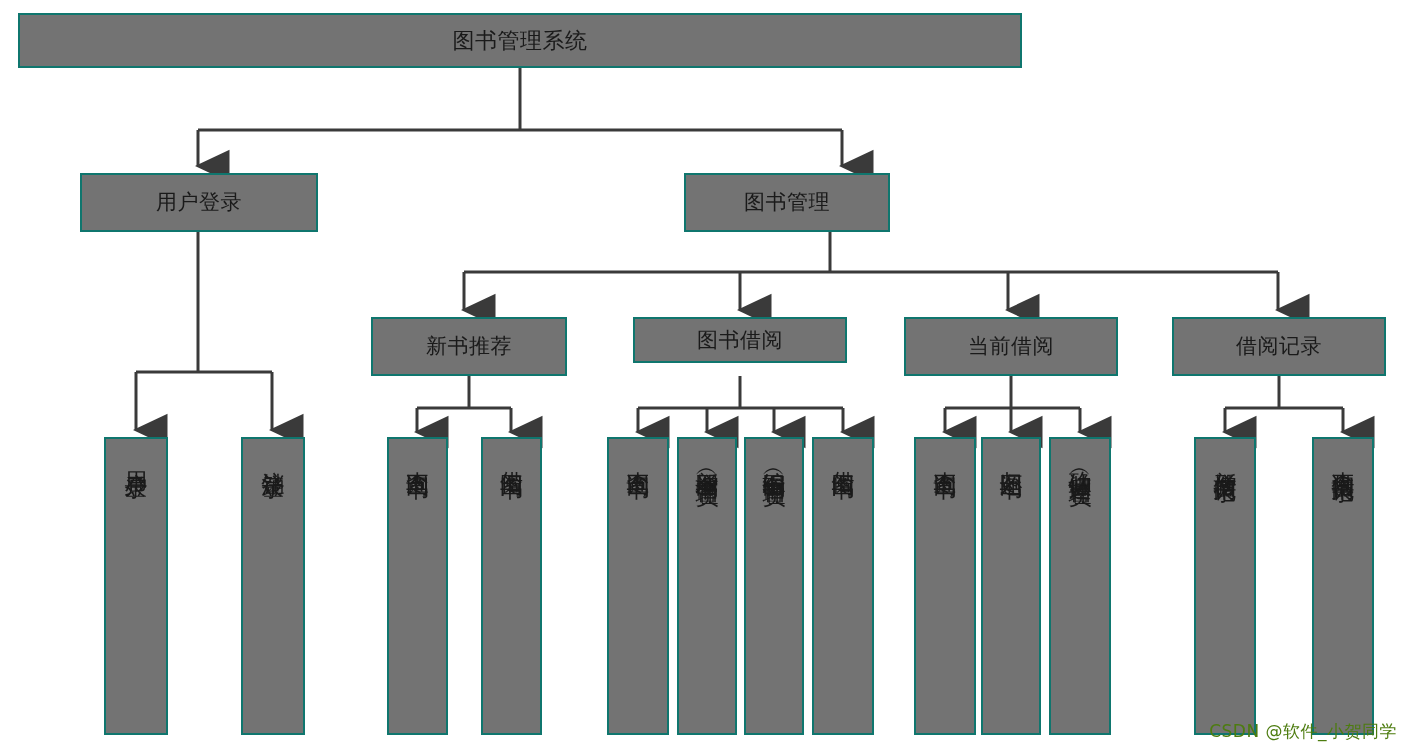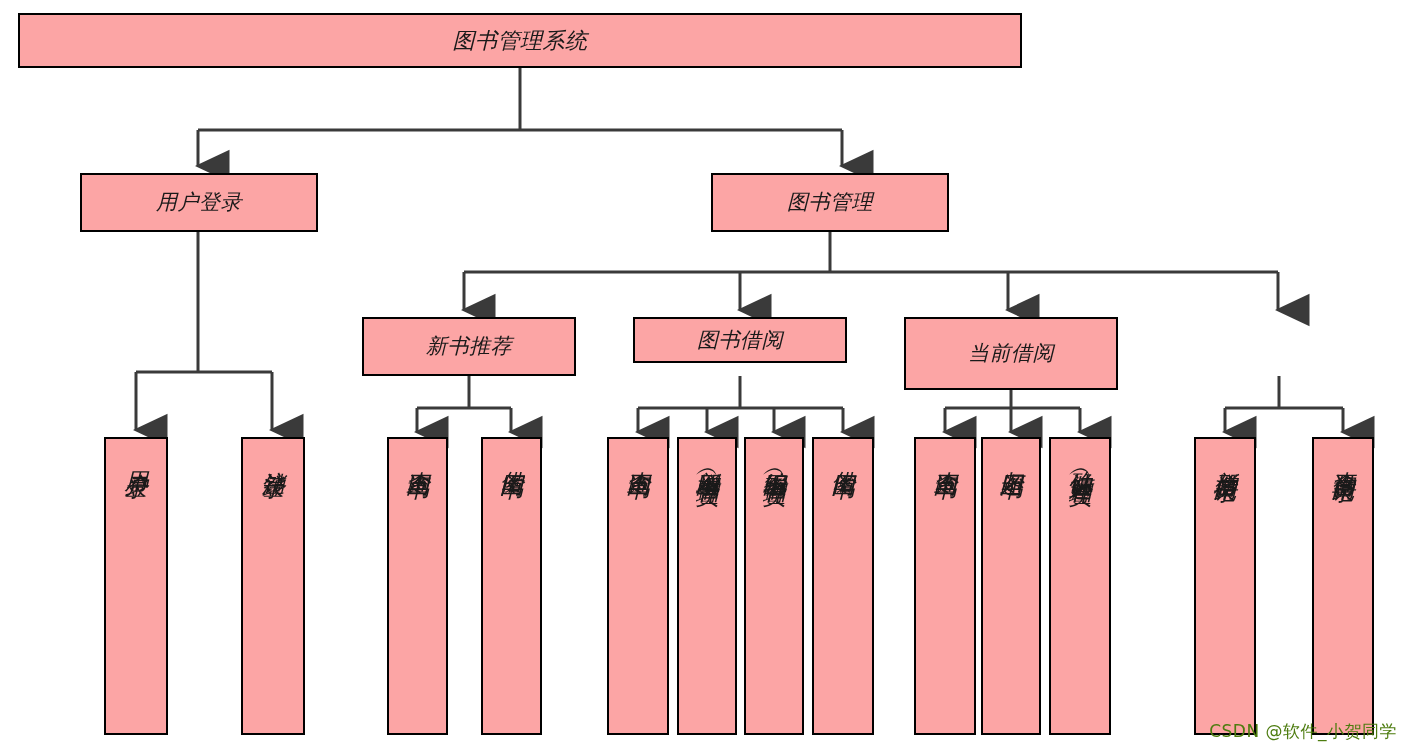--- a/index.html
+++ b/index.html
@@ -20,27 +20,26 @@
   #wires {
     position: absolute;
     left: 0;
     top: 0;
     width: 1405px;
     height: 747px;
   }
   .node {
     position: absolute;
     box-sizing: border-box;
-    background: #fca5a5;
-    border: 2px solid #000000;
+    background: #737373;
+    border: 2px solid #0f766e;
     display: flex;
     align-items: center;
     justify-content: center;
     color: #1a1a1a;
-    font-style: italic;
   }
   .node .label {
     display: block;
     text-align: center;
     line-height: 1.18;
   }
   .node.horizontal .label {
     writing-mode: horizontal-tb;
     font-size: 21px;
     letter-spacing: 0.5px;
@@ -125,36 +124,39 @@
   </svg>
 
   <div class="node horizontal root" style="left:18px; top:13px; width:1004px; height:55px;">
     <span class="label">图书管理系统</span>
   </div>
 
   <div class="node horizontal" style="left:80px; top:173px; width:238px; height:59px;">
     <span class="label">用户登录</span>
   </div>
 
-  <div class="node horizontal" style="left:711px; top:173px; width:238px; height:59px;align-items:center;">
+  <div class="node horizontal" style="left:684px; top:173px; width:206px; height:59px;align-items:center;">
     <span class="label">图书管理</span>
   </div>
 
-  <div class="node horizontal" style="left:362px; top:317px; width:214px; height:59px;">
+  <div class="node horizontal" style="left:371px; top:317px; width:196px; height:59px;">
     <span class="label">新书推荐</span>
   </div>
 
   <div class="node horizontal" style="left:633px; top:317px; width:214px; height:46px;">
     <span class="label">图书借阅</span>
   </div>
 
-  <div class="node horizontal" style="left:904px; top:317px; width:214px; height:73px;">
+  <div class="node horizontal" style="left:904px; top:317px; width:214px; height:59px;">
     <span class="label">当前借阅</span>
   </div>
 
+  <div class="node horizontal" style="left:1172px; top:317px; width:214px; height:59px;">
+    <span class="label">借阅记录</span>
+  </div>
 
   <div class="node vertical" style="left:104px; top:437px; width:64px; height:298px;">
     <span class="label">用户登录</span>
   </div>
 
   <div class="node vertical" style="left:241px; top:437px; width:64px; height:298px;">
     <span class="label">注销登录</span>
   </div>
 
   <div class="node vertical" style="left:387px; top:437px; width:61px; height:298px;">

